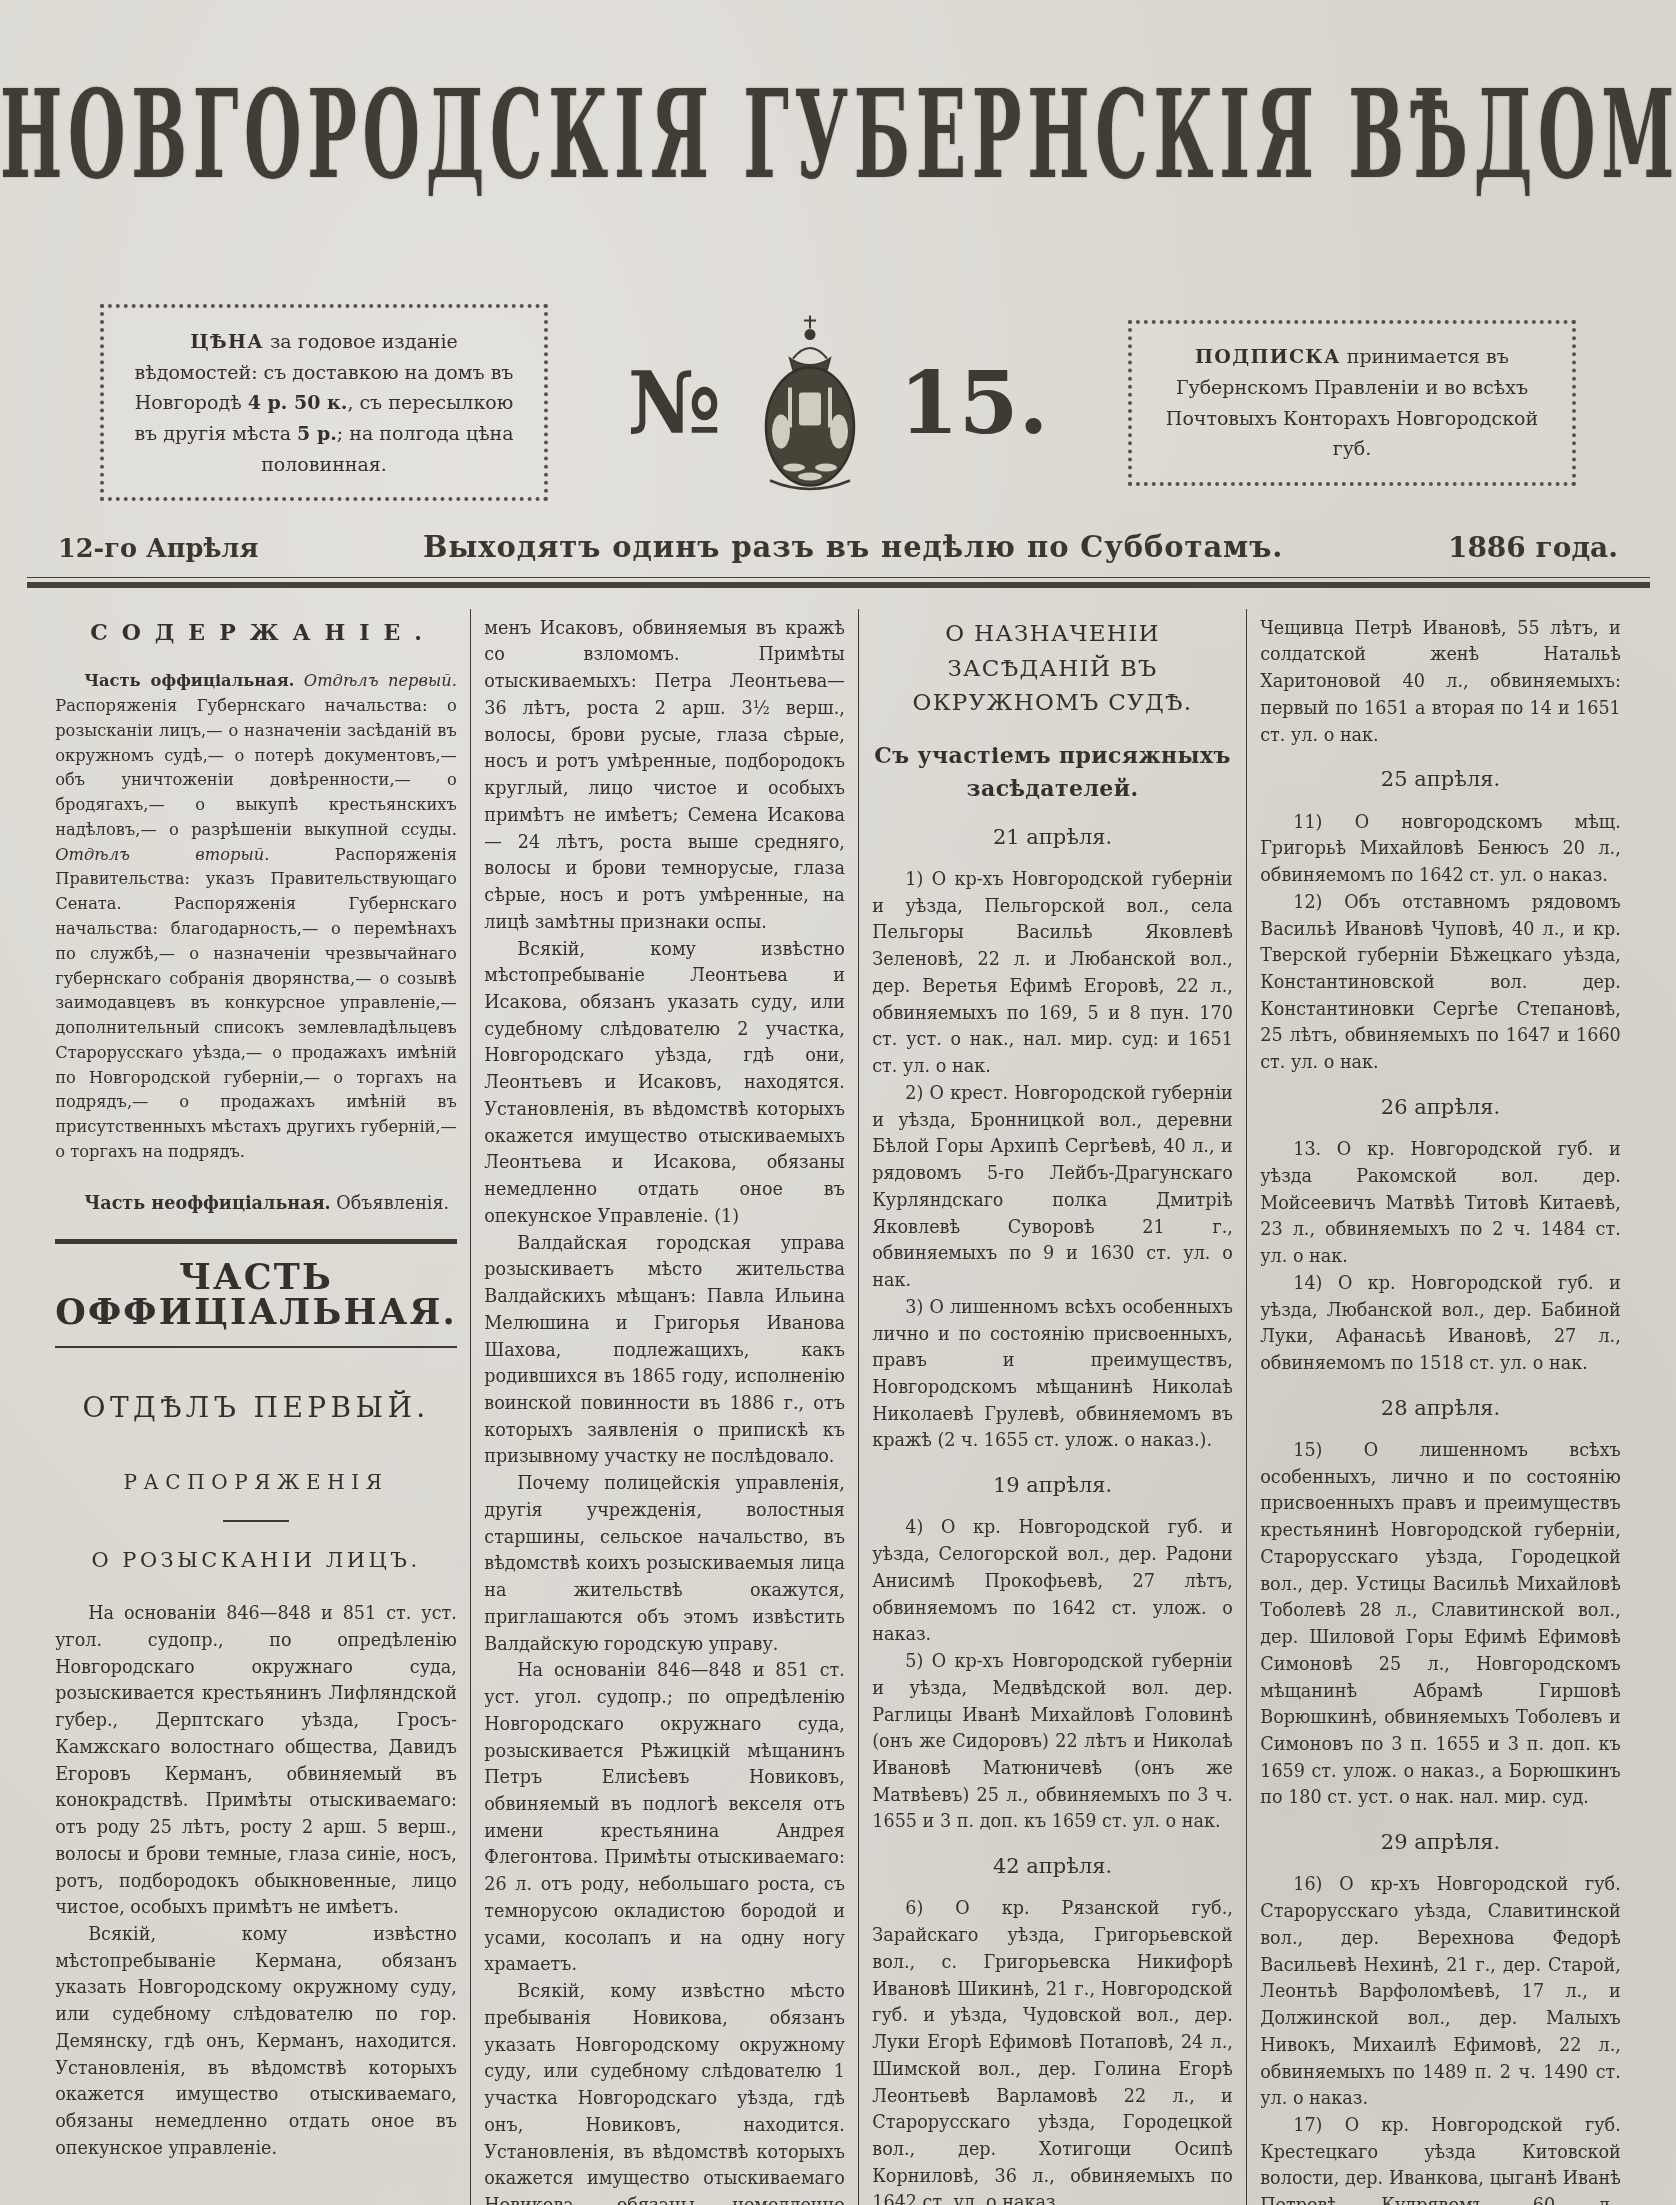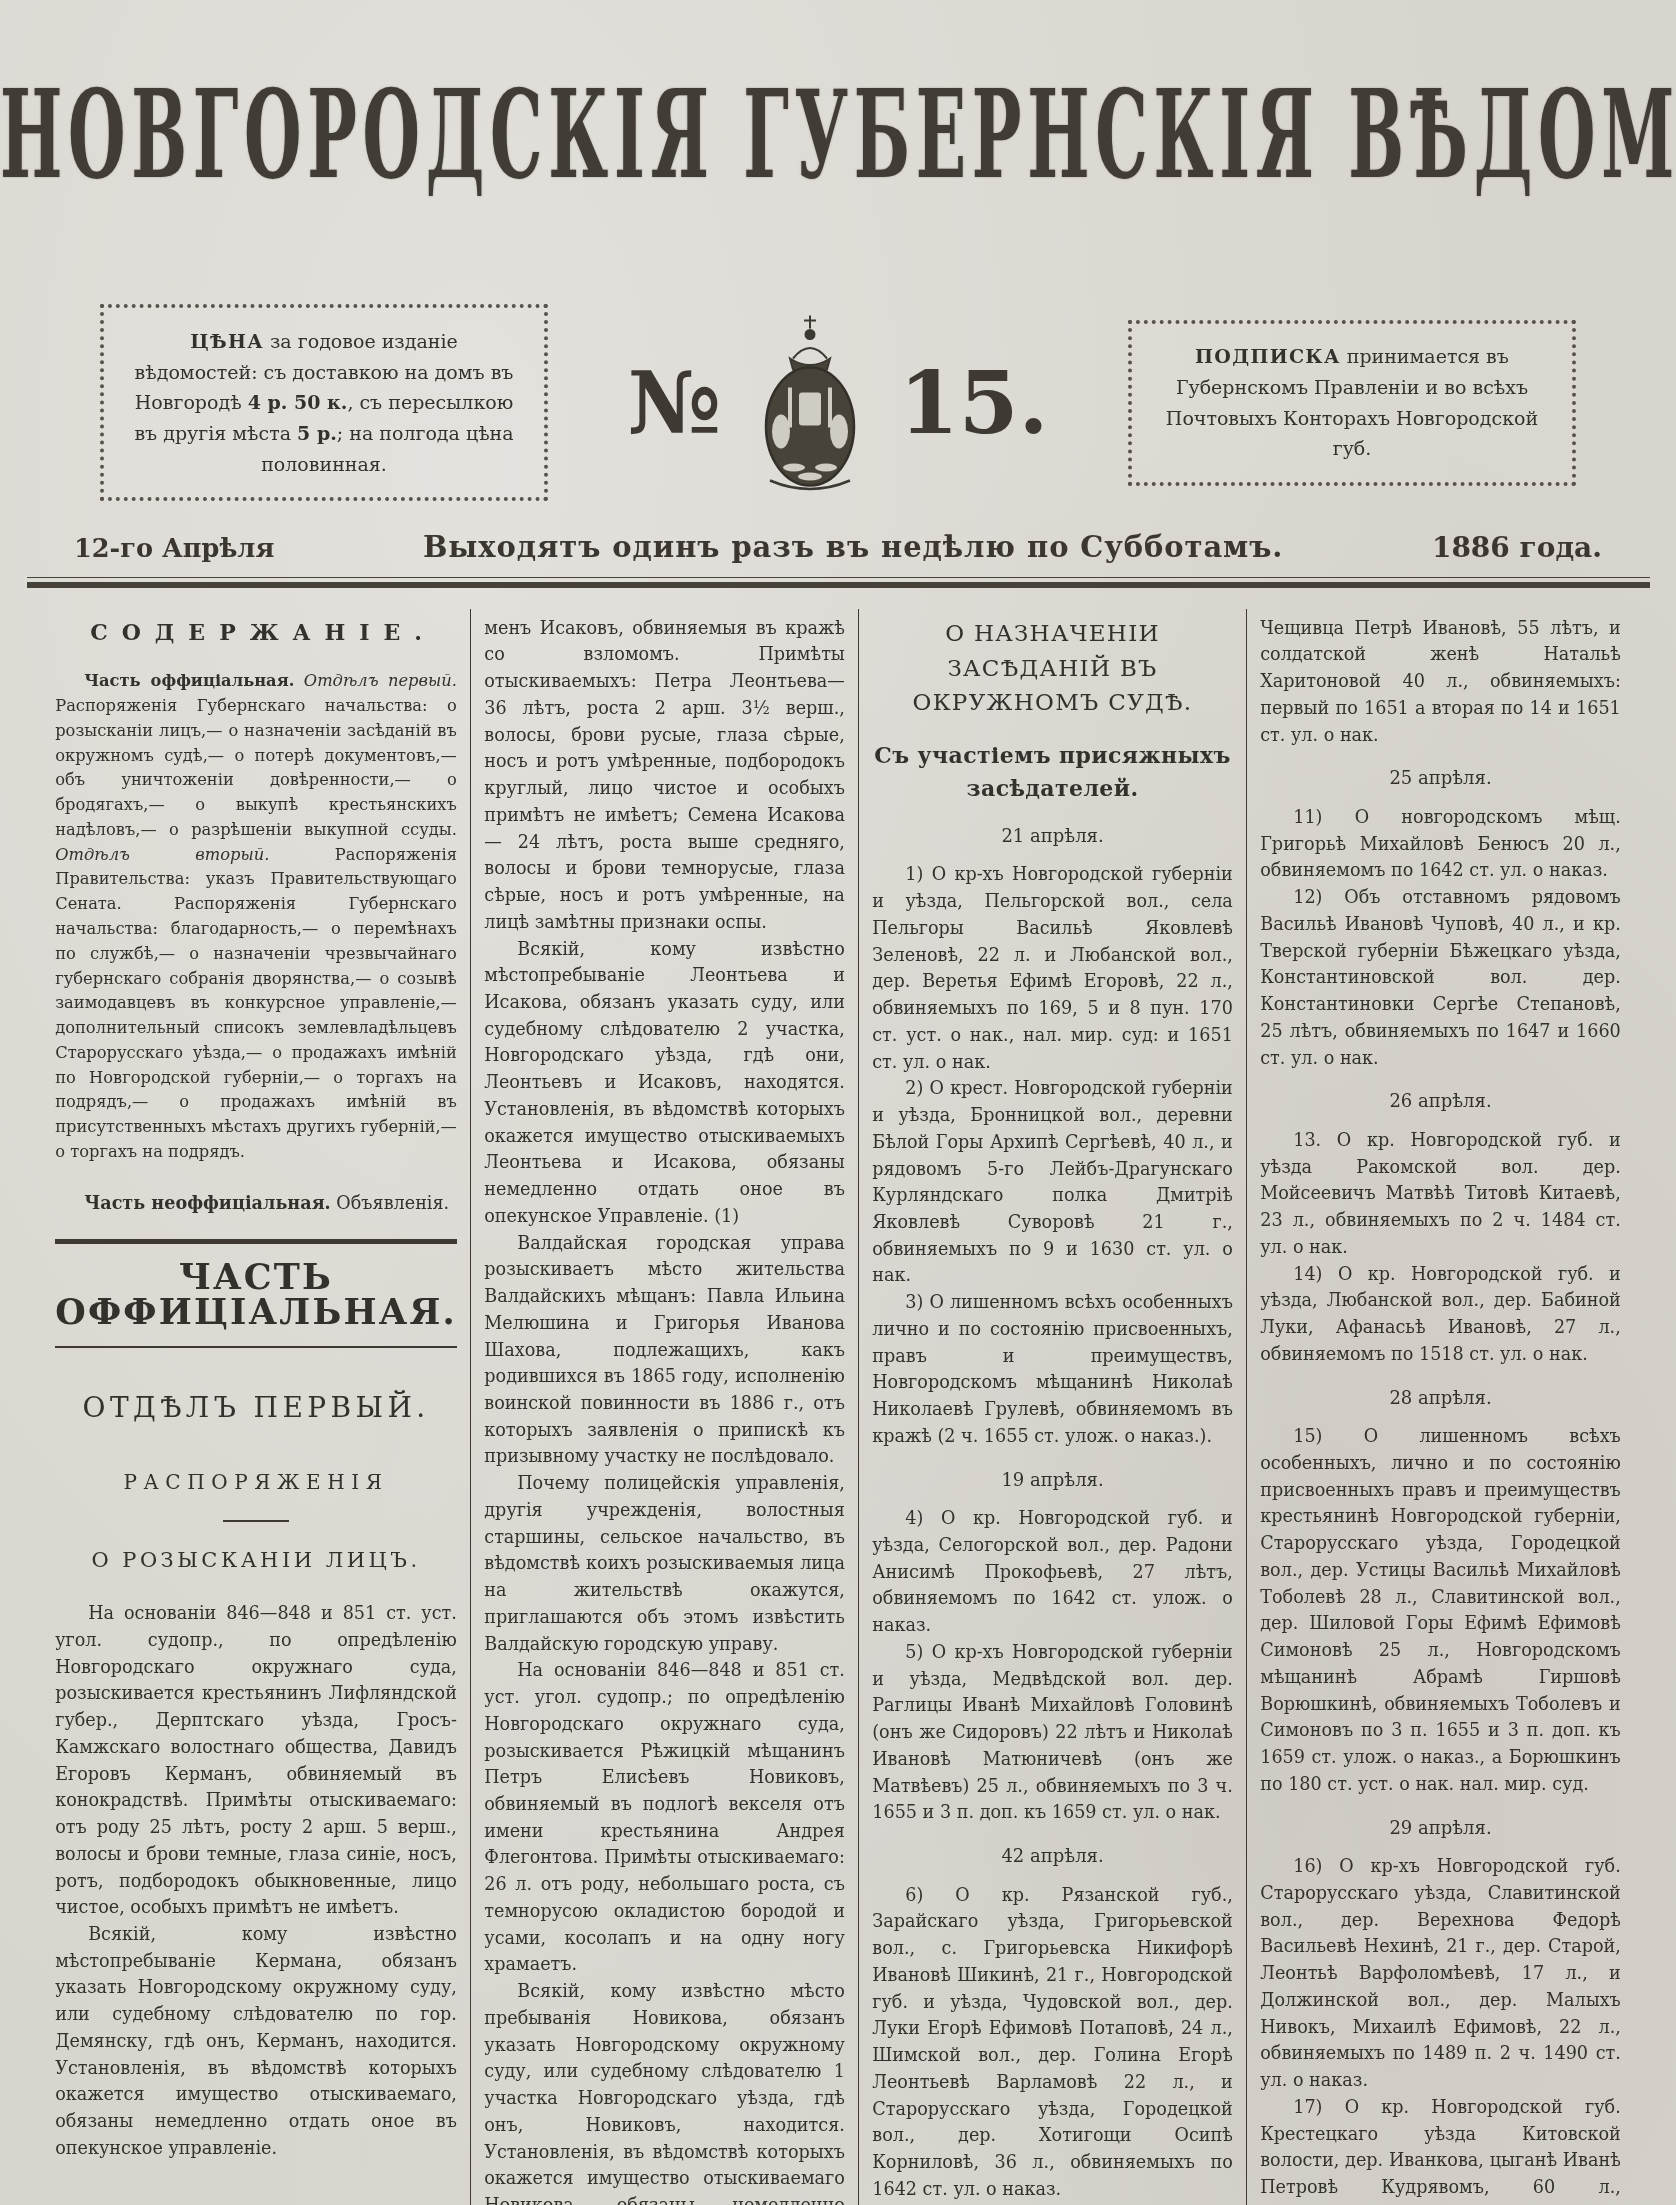--- a/index.html
+++ b/index.html
@@ -26,34 +26,34 @@
   .notice-box{
     width:448px;min-height:148px;border:4.9px dotted #57524a;background:rgba(255,255,255,.06);
     padding:17.6px 23px;font-size:19px;line-height:1.62;text-align:center;box-sizing:border-box;
   }
   .notice-box .lead{font-weight:700;letter-spacing:1.3px;}
   .notice-box .amt{font-weight:700;}
   .issue-center{display:flex;align-items:center;gap:34px;}
   .issue-no{font-size:86px;font-weight:700;color:#3e3a33;line-height:1;}
   .emblem{width:110px;height:183px;}
   
-  .dateline{display:flex;justify-content:space-between;align-items:baseline;padding:0 74px;margin-top:29px;color:#3b3730;}
+  .dateline{display:flex;justify-content:space-between;align-items:baseline;padding:0 58px;margin-top:29px;color:#3b3730;}
   .dateline .dl-left{font-size:25.6px;font-weight:700;}
   .dateline .dl-center{font-size:29px;font-weight:700;letter-spacing:0.9px;}
   .dateline .dl-right{font-size:28px;font-weight:700;}
   .rule-double{margin:13.2px 26.5px 0;height:4px;border-top:1.8px solid #46423a;border-bottom:6.2px solid #46423a;}
   
   .columns{display:flex;align-items:stretch;padding:0 42px;margin-top:21px;}
   .col{flex:1 1 0;padding:5.3px 13.2px 35px;font-size:17.6px;line-height:1.52;text-align:justify;box-sizing:border-box;}
   .col + .col{border-left:1.8px solid #3e3a33;}
   p{margin:0;}
   .para{text-indent:33px;}
   .para-cont{text-indent:0;}
   .item{text-indent:33px;}
-  .date-line{text-align:center;font-size:18px;margin:16px 0 12.3px;text-indent:0;}
+  .date-line{text-align:center;font-size:21px;margin:16px 0 12.3px;text-indent:0;}
   
   .contents-heading{text-align:center;font-size:22px;font-weight:700;letter-spacing:14px;text-indent:14px;margin:1.8px 0 19.4px;}
   .contents-para{font-size:16.3px;line-height:1.52;margin:0 0 4.4px;text-indent:29px;}
   .lead-bold{font-weight:700;}
   .lead-italic{font-style:italic;}
   .contents-unofficial{font-size:17.6px;margin:25px 0 0;text-indent:29px;}
   .part-heading-wrap{border-top:5.7px solid #3e3a33;border-bottom:2.2px solid #3e3a33;margin:23px 0 0;padding:15px 0 17px;}
   .part-heading{text-align:center;font-weight:700;font-size:35px;letter-spacing:2.2px;line-height:1;text-indent:0;}
   .section-heading{text-align:center;font-size:28px;letter-spacing:4.4px;font-weight:400;margin:39px 0 0;text-indent:0;}
   .section-sub1{text-align:center;font-size:20px;letter-spacing:6.6px;margin:37px 0 0;text-indent:0;}

